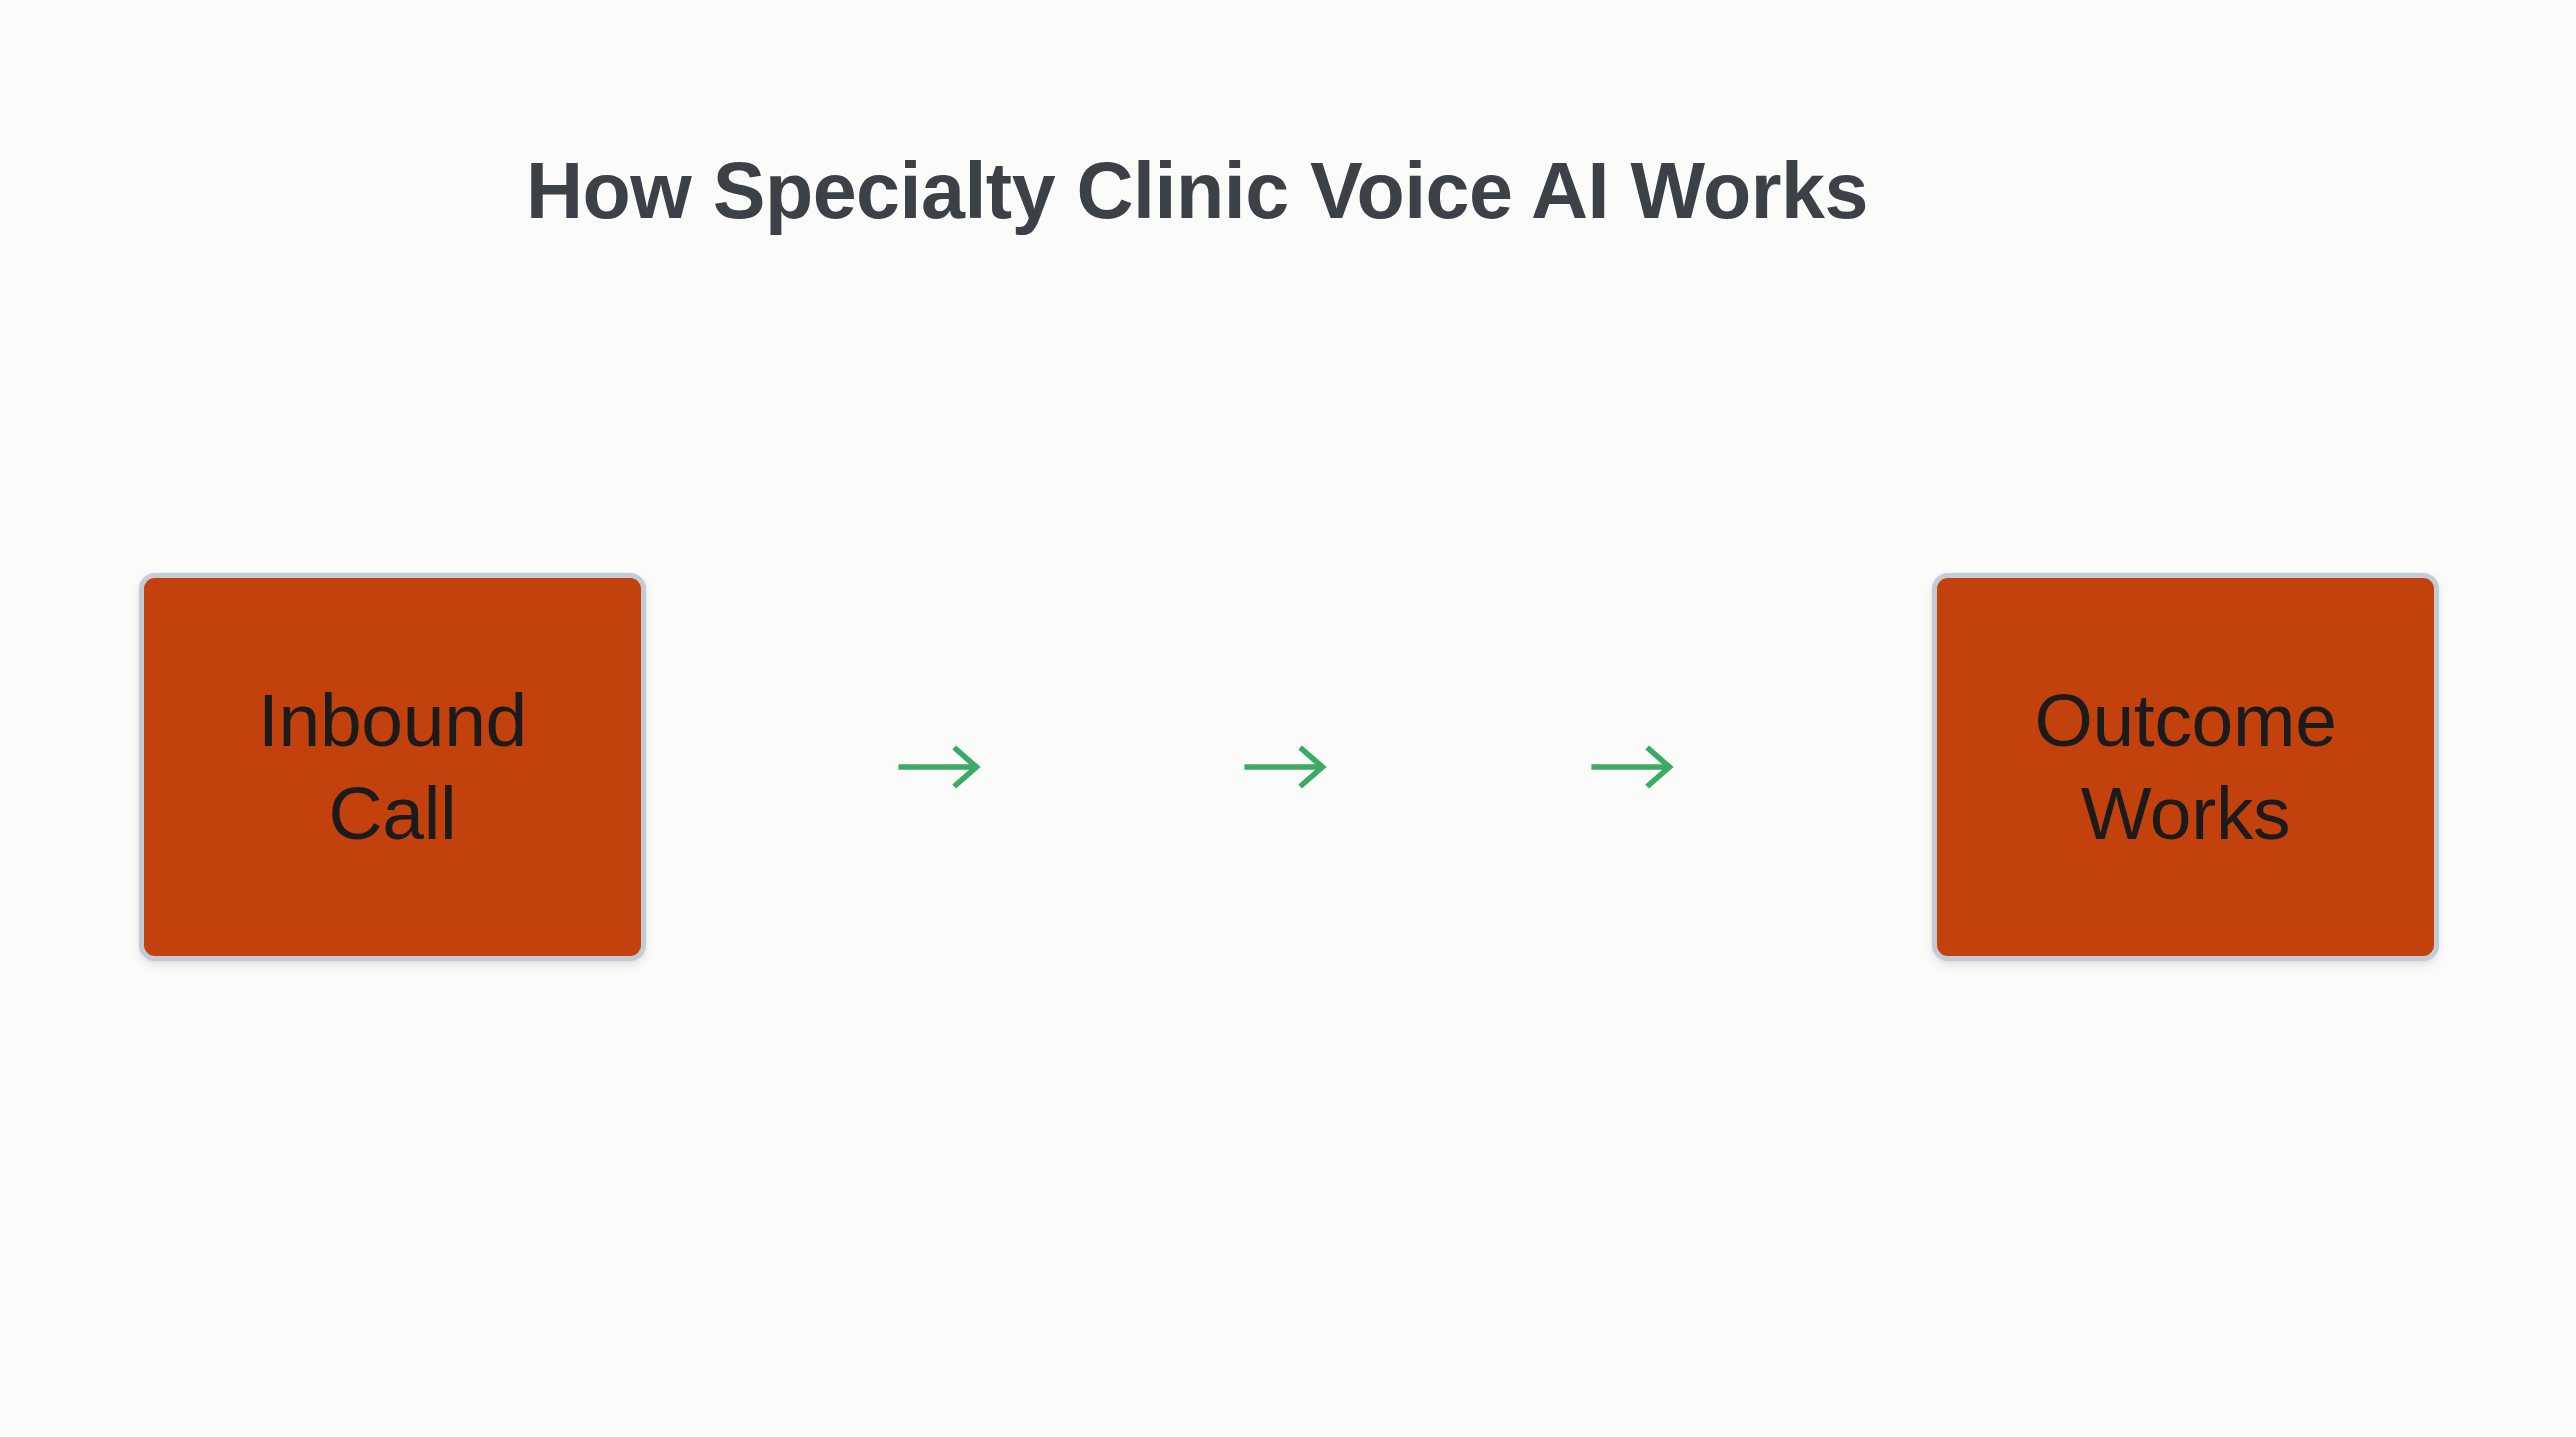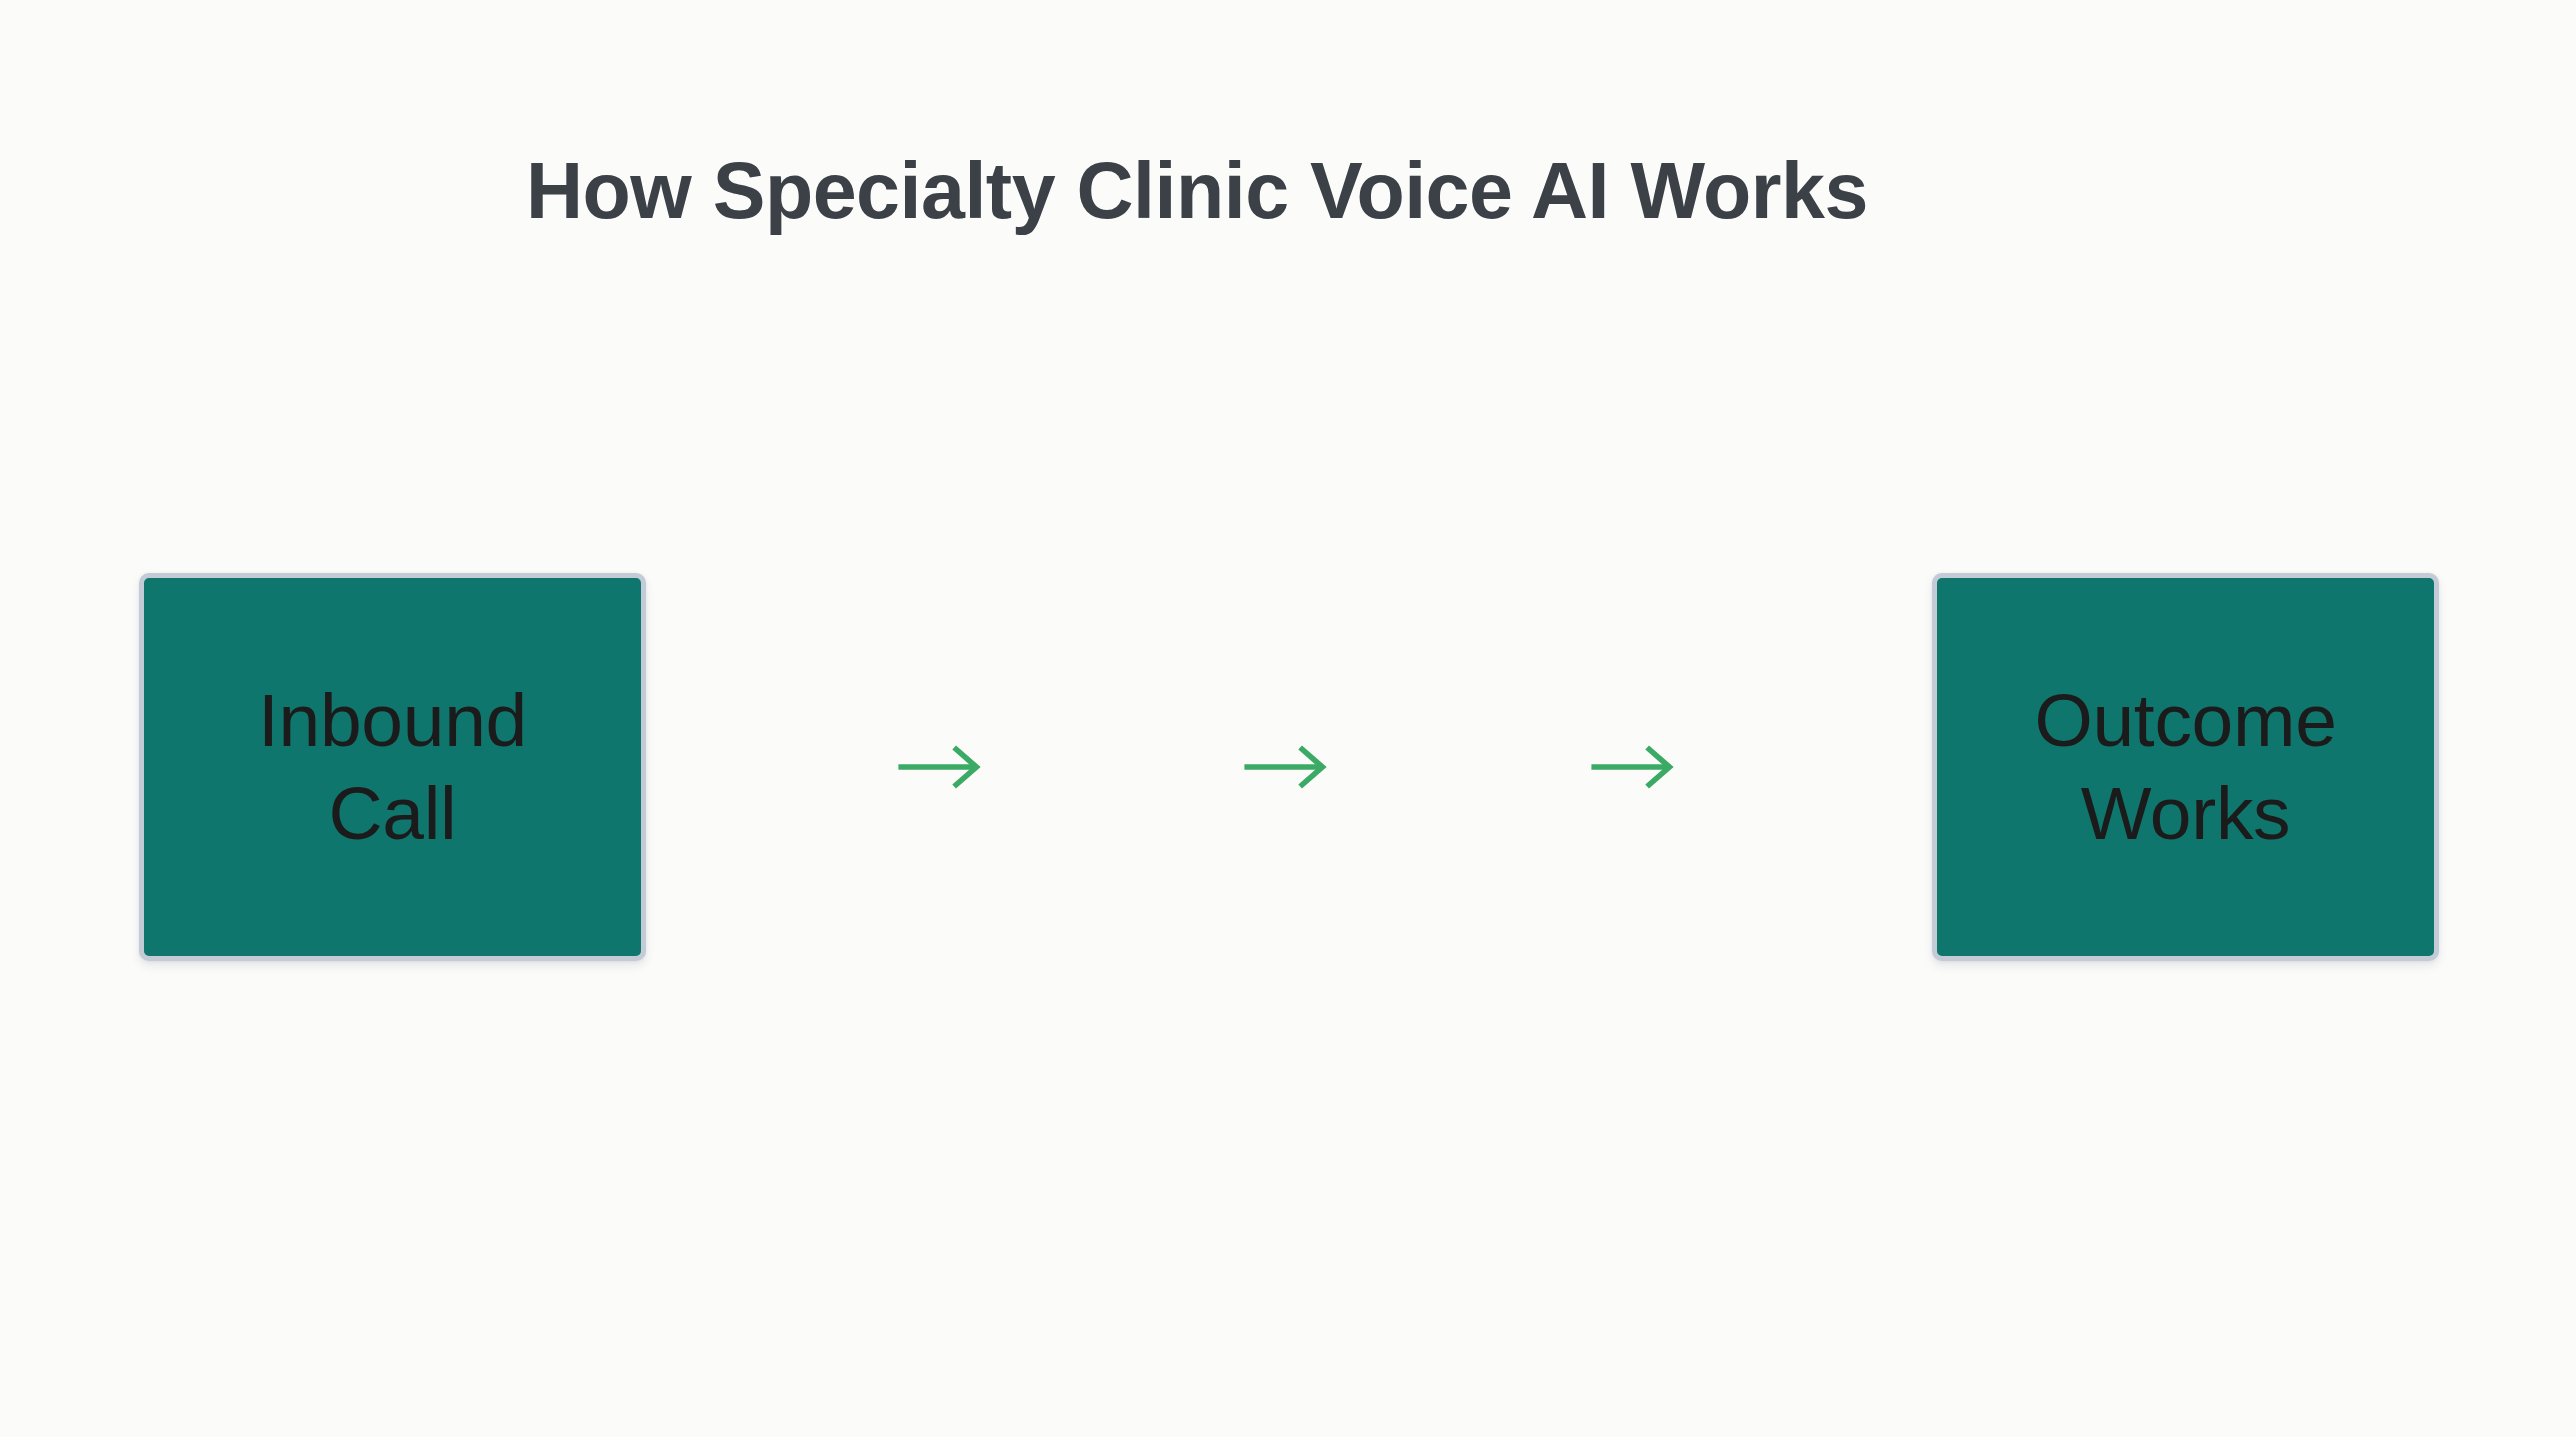--- a/index.html
+++ b/index.html
@@ -49,23 +49,23 @@
     align-items: stretch;
     justify-content: space-between;
   }
 
   .flow-node {
     position: relative;
     flex: 0 0 auto;
     width: 507px;
     height: 388px;
     box-sizing: border-box;
-    background: #0f766e;
+    background: #c2410c;
     border: 5.6px solid #c3cbd6;
-    border-radius: 10px;
+    border-radius: 16px;
     box-shadow: 0 4.7px 8.4px rgba(120, 130, 145, 0.16),
                 0 0.9px 2.8px rgba(120, 130, 145, 0.10);
     display: flex;
     align-items: center;
     justify-content: center;
   }
 
   .flow-node .node-label {
     font-size: 75px;
     font-weight: normal;

